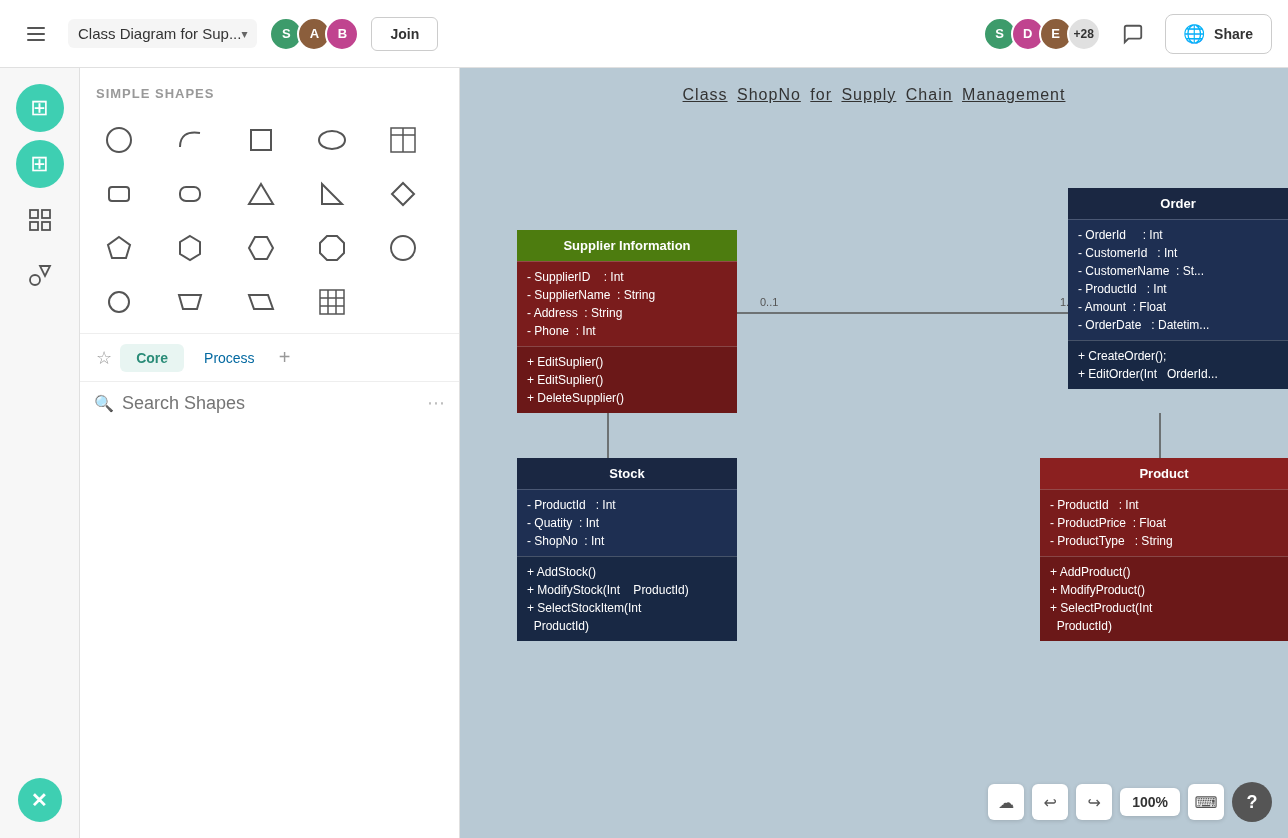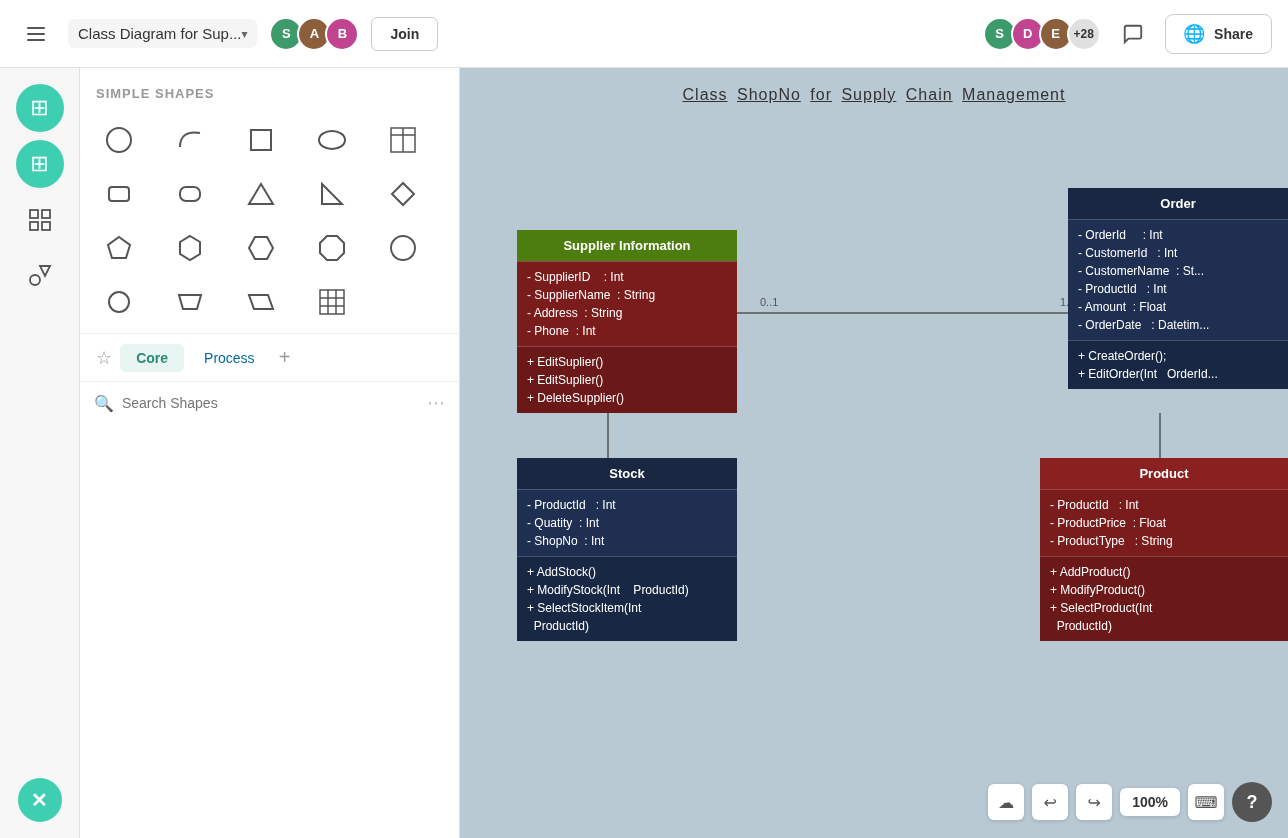--- a/index.html
+++ b/index.html
@@ -108,21 +108,21 @@
     .tab-btn.active { background: #e8f5f2; color: #2a8c78; font-weight: 600; }
     .tab-add { font-size: 20px; color: #999; cursor: pointer; padding: 4px; }
 
     
     .search-bar {
       display: flex; align-items: center; gap: 8px; padding: 10px 14px;
       border-top: 1px solid #eee;
     }
     .search-icon { font-size: 16px; color: #bbb; }
     .search-input {
-      flex: 1; border: none; outline: none; font-size: 14px; color: #333;
+      flex: 1; border: none; outline: none; font-size: 18px; color: #333;
       background: transparent;
     }
     .search-more { font-size: 18px; color: #bbb; cursor: pointer; }
 
     
     .canvas-area {
       flex: 1; background: #b8c9d4; position: relative; overflow: hidden;
     }
 
     

